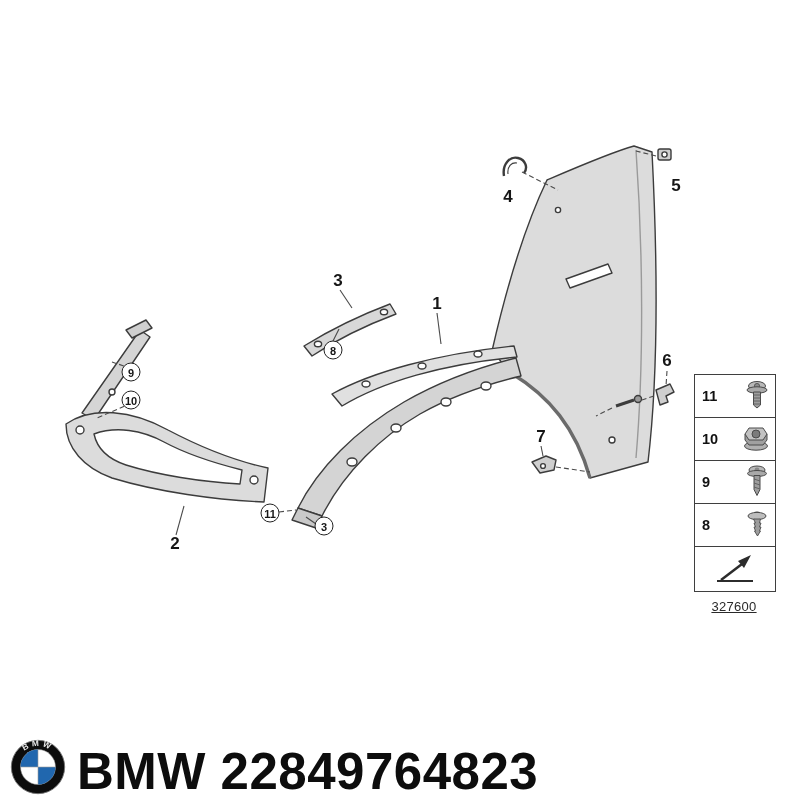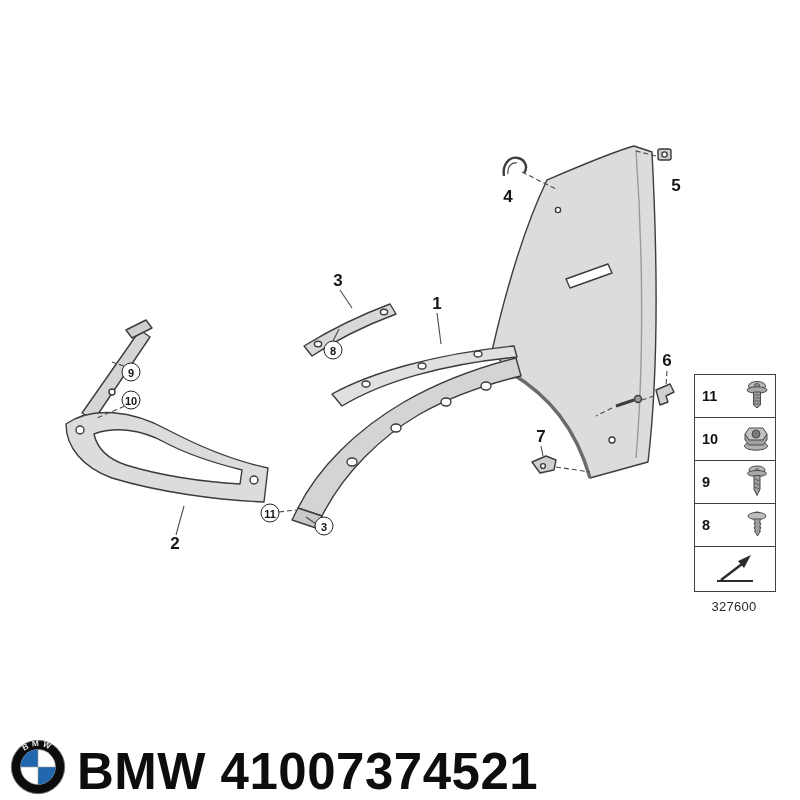--- a/index.html
+++ b/index.html
@@ -10,21 +10,21 @@
   .plain{font-size:17px;font-weight:700;}
   .circ{min-width:19px;height:19px;border:1.4px solid #222;background:#fff;border-radius:11px;
         font-size:11px;font-weight:700;display:flex;align-items:center;justify-content:center;
         padding:0 2px;box-sizing:border-box;}
   .legend{position:absolute;left:694px;top:374px;width:80px;border:1.6px solid #3f3f3f;background:#fff;z-index:4;}
   .legend-row{height:43px;border-bottom:1px solid #3f3f3f;display:flex;align-items:center;
         justify-content:space-between;padding:0 5px 0 7px;box-sizing:border-box;}
   .legend-num{font-weight:700;font-size:14.5px;color:#111;}
   .legend-cont{height:44px;display:flex;align-items:center;justify-content:center;}
   .diagram-number{position:absolute;left:694px;top:599px;width:80px;text-align:center;
-        font-size:13px;color:#2a2a2a;letter-spacing:.3px;}
+        font-size:13px;color:#2a2a2a;letter-spacing:.3px;text-decoration:underline;}
   .footer-logo{position:absolute;left:10px;top:739px;width:56px;height:56px;}
   .part-title{position:absolute;left:77px;top:742px;font-size:51px;font-weight:700;color:#0d0d0d;
         white-space:nowrap;letter-spacing:0.5px;}
 </style>
 </head>
 <body>
 
 <div class="page">
 
   <svg class="artwork" viewBox="0 0 800 800">
@@ -181,15 +181,15 @@
     <path d="M32,52 A20,20 0 0 0 52,32 L32,32 Z" fill="#2167ae"></path>
     <path d="M12,32 H52 M32,12 V52" stroke="#9a9a9a" stroke-width=".7" fill="none"></path>
     <defs>
         <path id="bmwArc" d="M 8,32 A 24,24 0 0 1 56,32"></path>
       </defs>
     <text font-size="9.5" fill="#e9e9e9" letter-spacing="3.5" font-weight="700" font-family="Liberation Sans, sans-serif">
       <textPath href="#bmwArc" startOffset="50%" text-anchor="middle">BMW</textPath>
     </text>
   </svg>
 
-  <div class="part-title">BMW 41007374521</div>
+  <div class="part-title">BMW 22849764823</div>
 
 </div>
 
 </body></html>

